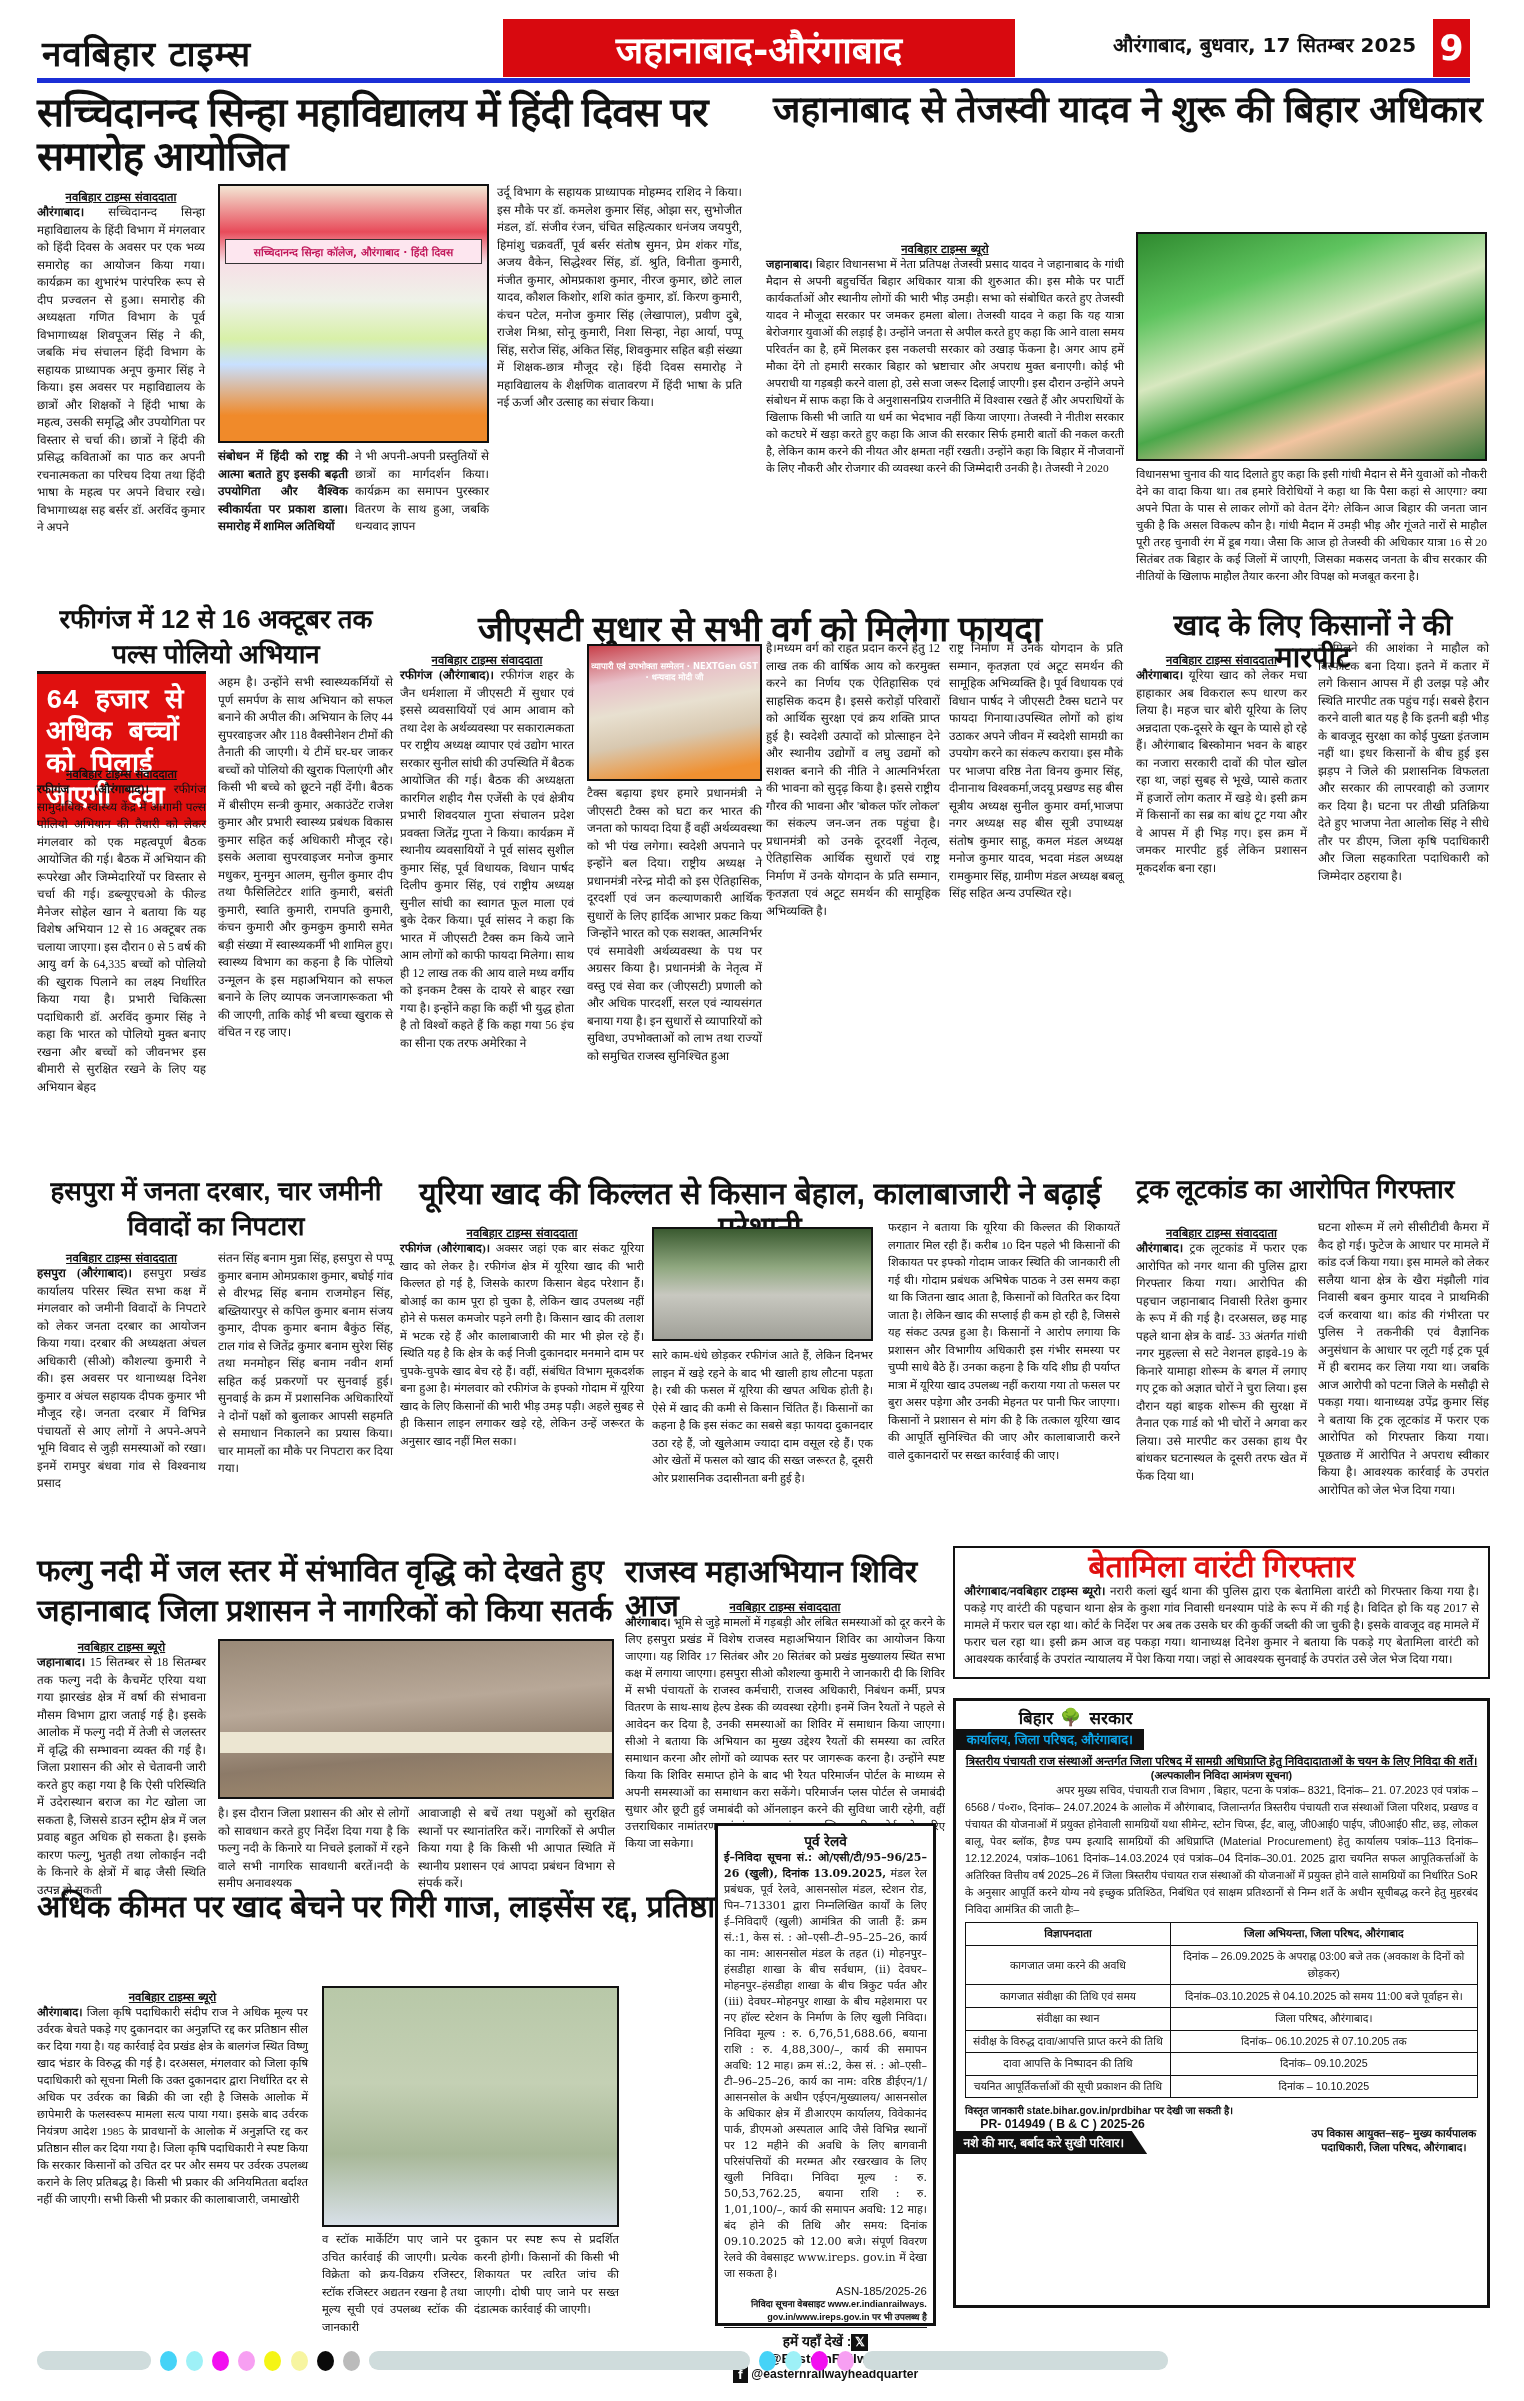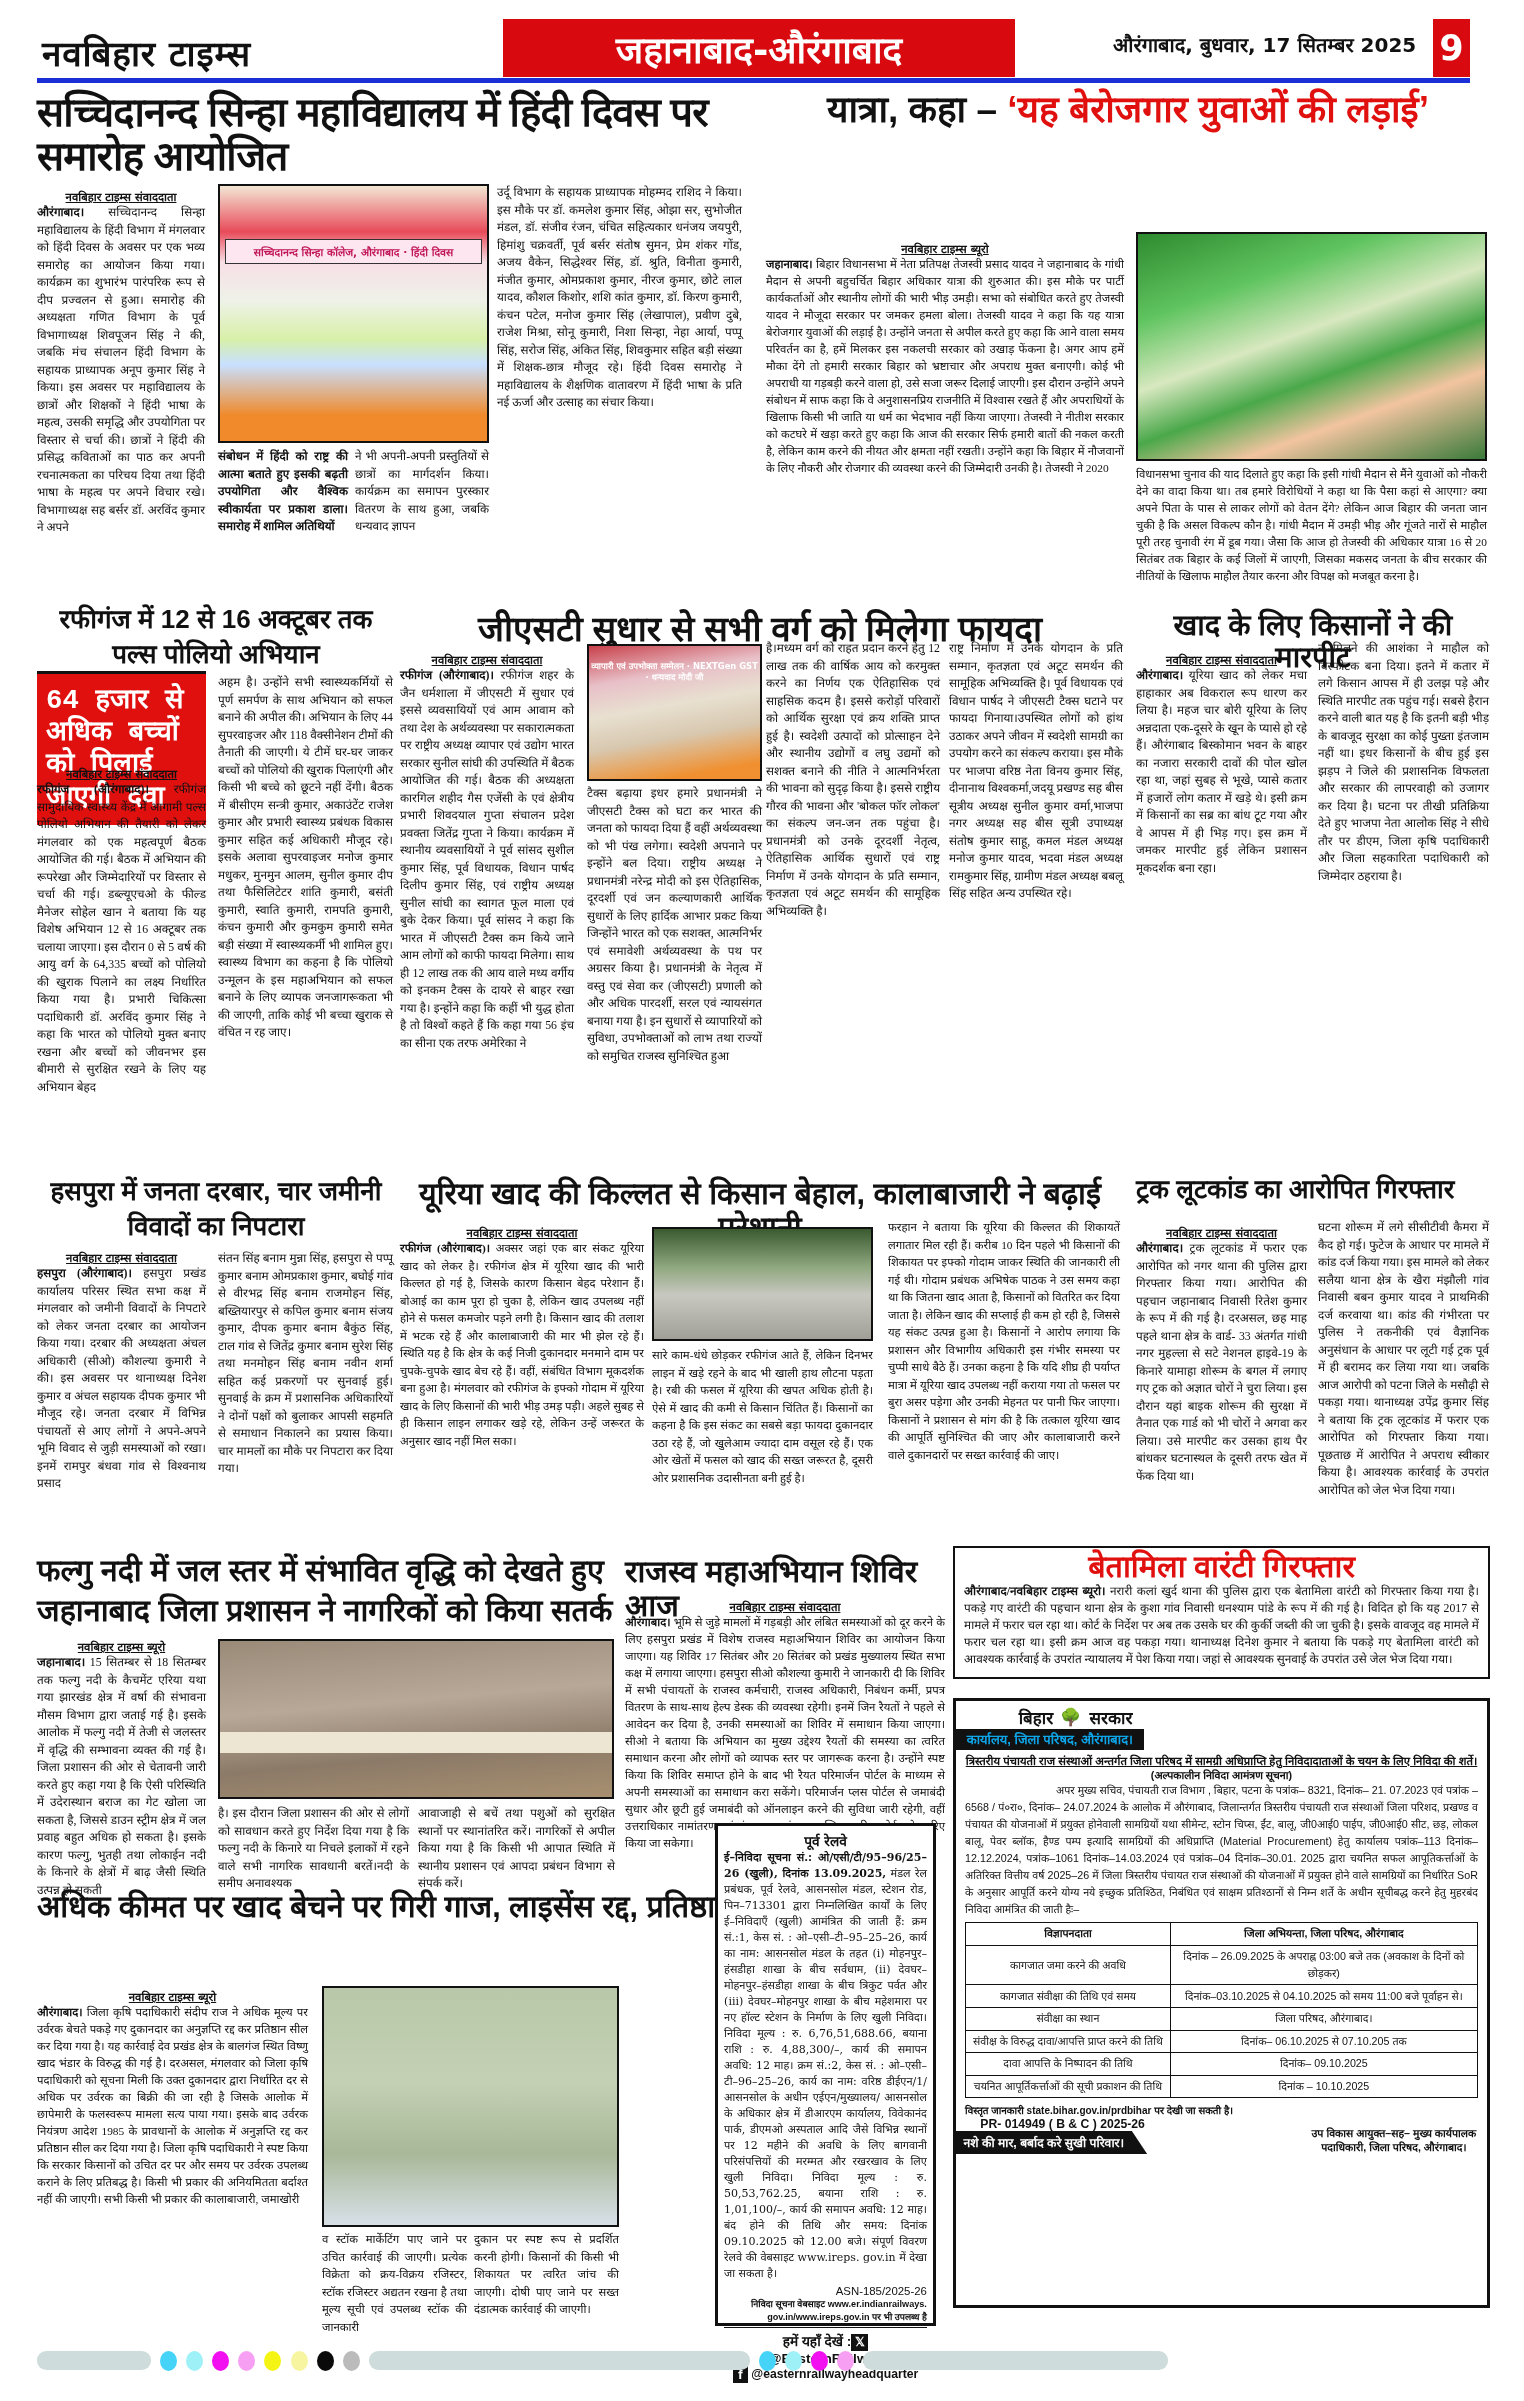--- a/index.html
+++ b/index.html
@@ -43,21 +43,21 @@
   <div class="col"><b>औरंगाबाद।</b> <span>सच्चिदानन्द सिन्हा महाविद्यालय के हिंदी विभाग में मंगलवार को हिंदी दिवस के अवसर पर एक भव्य समारोह का आयोजन किया गया। कार्यक्रम का शुभारंभ पारंपरिक रूप से दीप प्रज्वलन से हुआ। समारोह की अध्यक्षता गणित विभाग के पूर्व विभागाध्यक्ष शिवपूजन सिंह ने की, जबकि मंच संचालन हिंदी विभाग के सहायक प्राध्यापक अनूप कुमार सिंह ने किया। इस अवसर पर महाविद्यालय के छात्रों और शिक्षकों ने हिंदी भाषा के महत्व, उसकी समृद्धि और उपयोगिता पर विस्तार से चर्चा की। छात्रों ने हिंदी की प्रसिद्ध कविताओं का पाठ कर अपनी रचनात्मकता का परिचय दिया तथा हिंदी भाषा के महत्व पर अपने विचार रखे। विभागाध्यक्ष सह बर्सर डॉ. अरविंद कुमार ने अपने</span></div>
 </div>
 <div class="abs photo" style="left:218px;top:184px;width:271px;height:259px;background:linear-gradient(180deg,#f3e6d4 0%,#e84b5a 18%,#f7dfe6 30%,#eef2e8 45%,#d8f0a8 60%,#c8e0ff 70%,#f08a2a 90%);">
   <div style="margin:53px 4.6px 0;background:#fde6ef;border:1.5px solid #333;padding:4.6px;font-size:10.7px;font-weight:bold;color:#c2185b;text-align:center;">सच्चिदानन्द सिन्हा कॉलेज, औरंगाबाद · हिंदी दिवस</div>
 </div>
 <div class="abs col" style="left:218px;top:448px;width:130px;font-weight:bold;">संबोधन में हिंदी को राष्ट्र की आत्मा बताते हुए इसकी बढ़ती उपयोगिता और वैश्विक स्वीकार्यता पर प्रकाश डाला। समारोह में शामिल अतिथियों</div>
 <div class="abs col" style="left:355px;top:448px;width:134px;">ने भी अपनी-अपनी प्रस्तुतियों से छात्रों का मार्गदर्शन किया। कार्यक्रम का समापन पुरस्कार वितरण के साथ हुआ, जबकि धन्यवाद ज्ञापन</div>
 <div class="abs col" style="left:497px;top:184px;width:245px;">उर्दू विभाग के सहायक प्राध्यापक मोहम्मद राशिद ने किया। इस मौके पर डॉ. कमलेश कुमार सिंह, ओझा सर, सुभोजीत मंडल, डॉ. संजीव रंजन, चंचित सहित्यकार धनंजय जयपुरी, हिमांशु चक्रवर्ती, पूर्व बर्सर संतोष सुमन, प्रेम शंकर गोंड, अजय वैकेन, सिद्धेश्वर सिंह, डॉ. श्रुति, विनीता कुमारी, मंजीत कुमार, ओमप्रकाश कुमार, नीरज कुमार, छोटे लाल यादव, कौशल किशोर, शशि कांत कुमार, डॉ. किरण कुमारी, कंचन पटेल, मनोज कुमार सिंह (लेखापाल), प्रवीण दुबे, राजेश मिश्रा, सोनू कुमारी, निशा सिन्हा, नेहा आर्या, पप्पू सिंह, सरोज सिंह, अंकित सिंह, शिवकुमार सहित बड़ी संख्या में शिक्षक-छात्र मौजूद रहे। हिंदी दिवस समारोह ने महाविद्यालय के शैक्षणिक वातावरण में हिंदी भाषा के प्रति नई ऊर्जा और उत्साह का संचार किया।</div>
 
 <div class="abs hl" style="left:770px;top:90px;width:716px;font-size:37px;text-align:center;">
-  <div><span>यात्रा, कहा –</span> <span class="hl-red">‘यह बेरोजगार युवाओं की लड़ाई’</span></div>
+  <div>जहानाबाद से तेजस्वी यादव ने शुरू की बिहार अधिकार</div>
 </div>
 <div class="abs" style="left:766px;top:241px;width:358px;">
   <span class="byline">नवबिहार टाइम्स ब्यूरो</span>
   <div class="col" style="font-size:11.4px;line-height:17px;"><b>जहानाबाद।</b> <span>बिहार विधानसभा में नेता प्रतिपक्ष तेजस्वी प्रसाद यादव ने जहानाबाद के गांधी मैदान से अपनी बहुचर्चित बिहार अधिकार यात्रा की शुरुआत की। इस मौके पर पार्टी कार्यकर्ताओं और स्थानीय लोगों की भारी भीड़ उमड़ी। सभा को संबोधित करते हुए तेजस्वी यादव ने मौजूदा सरकार पर जमकर हमला बोला। तेजस्वी यादव ने कहा कि यह यात्रा बेरोजगार युवाओं की लड़ाई है। उन्होंने जनता से अपील करते हुए कहा कि आने वाला समय परिवर्तन का है, हमें मिलकर इस नकलची सरकार को उखाड़ फेंकना है। अगर आप हमें मौका देंगे तो हमारी सरकार बिहार को भ्रष्टाचार और अपराध मुक्त बनाएगी। कोई भी अपराधी या गड़बड़ी करने वाला हो, उसे सजा जरूर दिलाई जाएगी। इस दौरान उन्होंने अपने संबोधन में साफ कहा कि वे अनुशासनप्रिय राजनीति में विश्वास रखते हैं और अपराधियों के खिलाफ किसी भी जाति या धर्म का भेदभाव नहीं किया जाएगा। तेजस्वी ने नीतीश सरकार को कटघरे में खड़ा करते हुए कहा कि आज की सरकार सिर्फ हमारी बातों की नकल करती है, लेकिन काम करने की नीयत और क्षमता नहीं रखती। उन्होंने कहा कि बिहार में नौजवानों के लिए नौकरी और रोजगार की व्यवस्था करने की जिम्मेदारी उनकी है। तेजस्वी ने 2020</span></div>
 </div>
 <div class="abs photo" style="left:1136px;top:232px;width:351px;height:229px;background:linear-gradient(160deg,#2f8a2f 0%,#5fc45f 25%,#d8e8c0 45%,#4aa84a 60%,#f2c4a0 75%,#3a7a3a 100%);"></div>
 <div class="abs col" style="left:1136px;top:466px;width:351px;font-size:11.4px;line-height:17px;">विधानसभा चुनाव की याद दिलाते हुए कहा कि इसी गांधी मैदान से मैंने युवाओं को नौकरी देने का वादा किया था। तब हमारे विरोधियों ने कहा था कि पैसा कहां से आएगा? क्या अपने पिता के पास से लाकर लोगों को वेतन देंगे? लेकिन आज बिहार की जनता जान चुकी है कि असल विकल्प कौन है। गांधी मैदान में उमड़ी भीड़ और गूंजते नारों से माहौल पूरी तरह चुनावी रंग में डूब गया। जैसा कि आज हो तेजस्वी की अधिकार यात्रा 16 से 20 सितंबर तक बिहार के कई जिलों में जाएगी, जिसका मकसद जनता के बीच सरकार की नीतियों के खिलाफ माहौल तैयार करना और विपक्ष को मजबूत करना है।</div>
 
 <div class="abs hl" style="left:37px;top:602px;width:358px;font-size:26px;text-align:center;line-height:1.35;">रफीगंज में 12 से 16 अक्टूबर तक पल्स पोलियो अभियान</div>
 <div class="abs redbox" style="left:37px;top:671px;width:169px;font-size:27.4px;">64 हजार से अधिक बच्चों को पिलाई जाएगी दवा</div>

